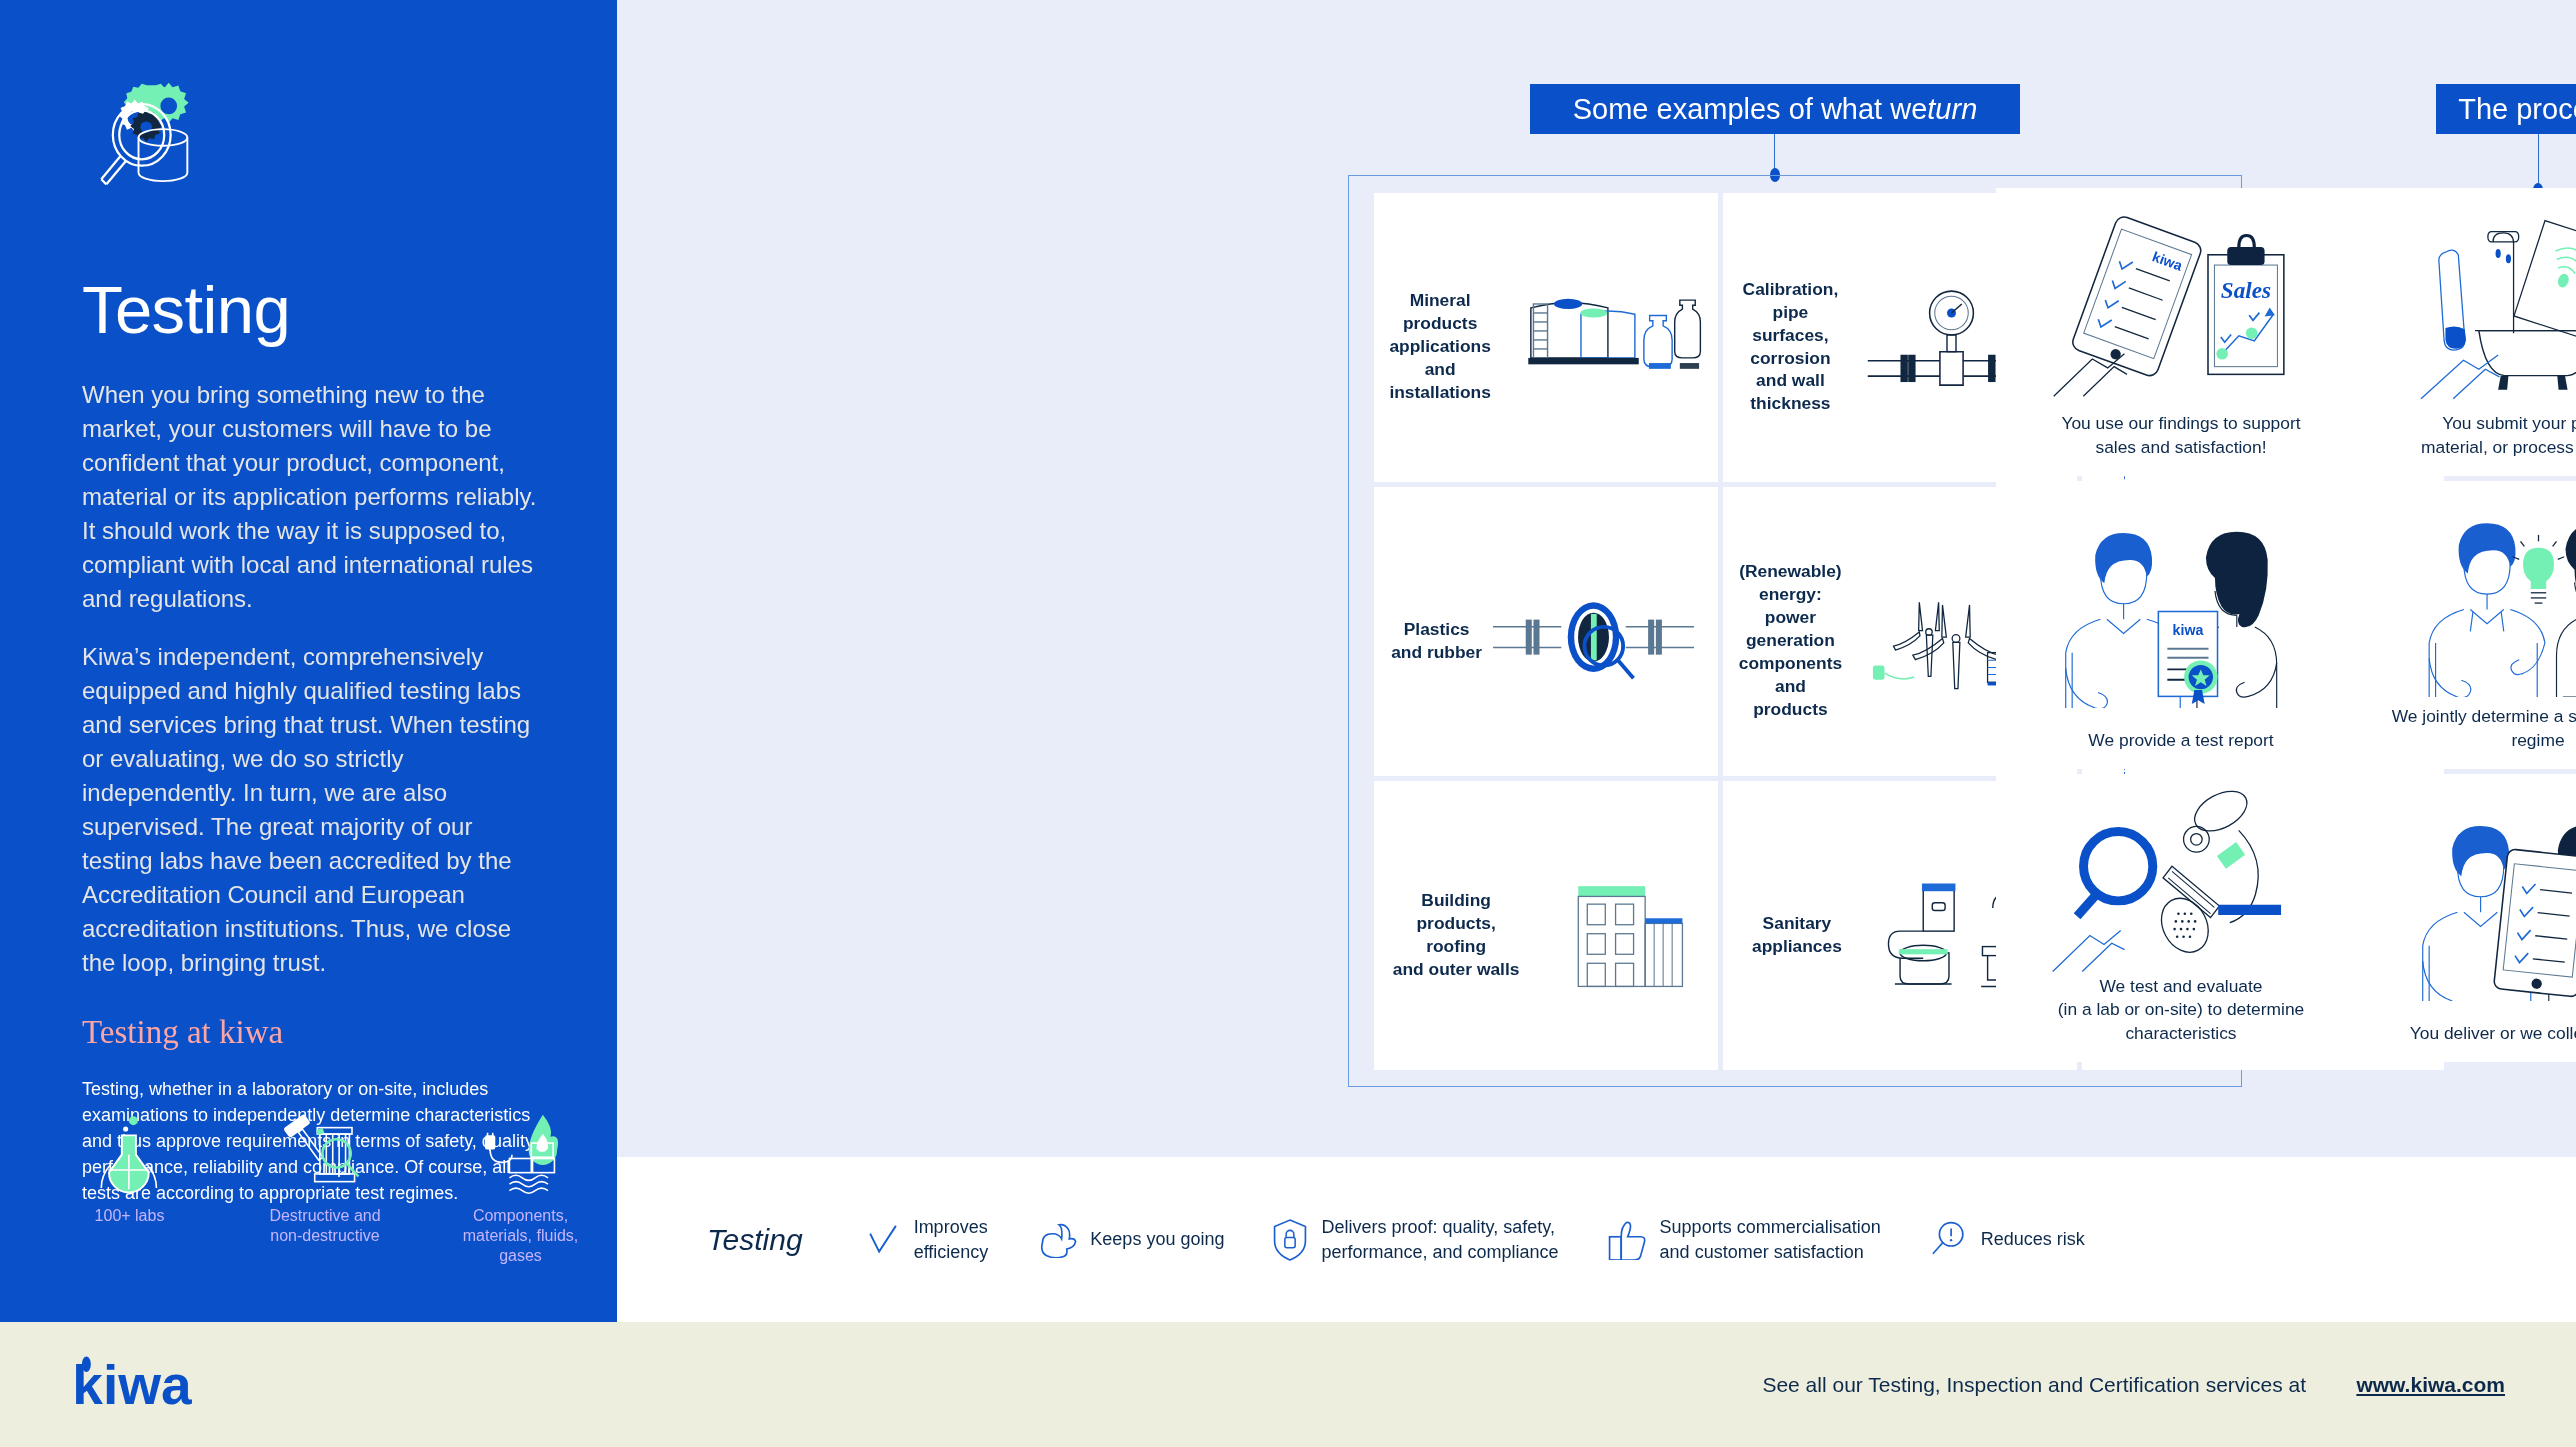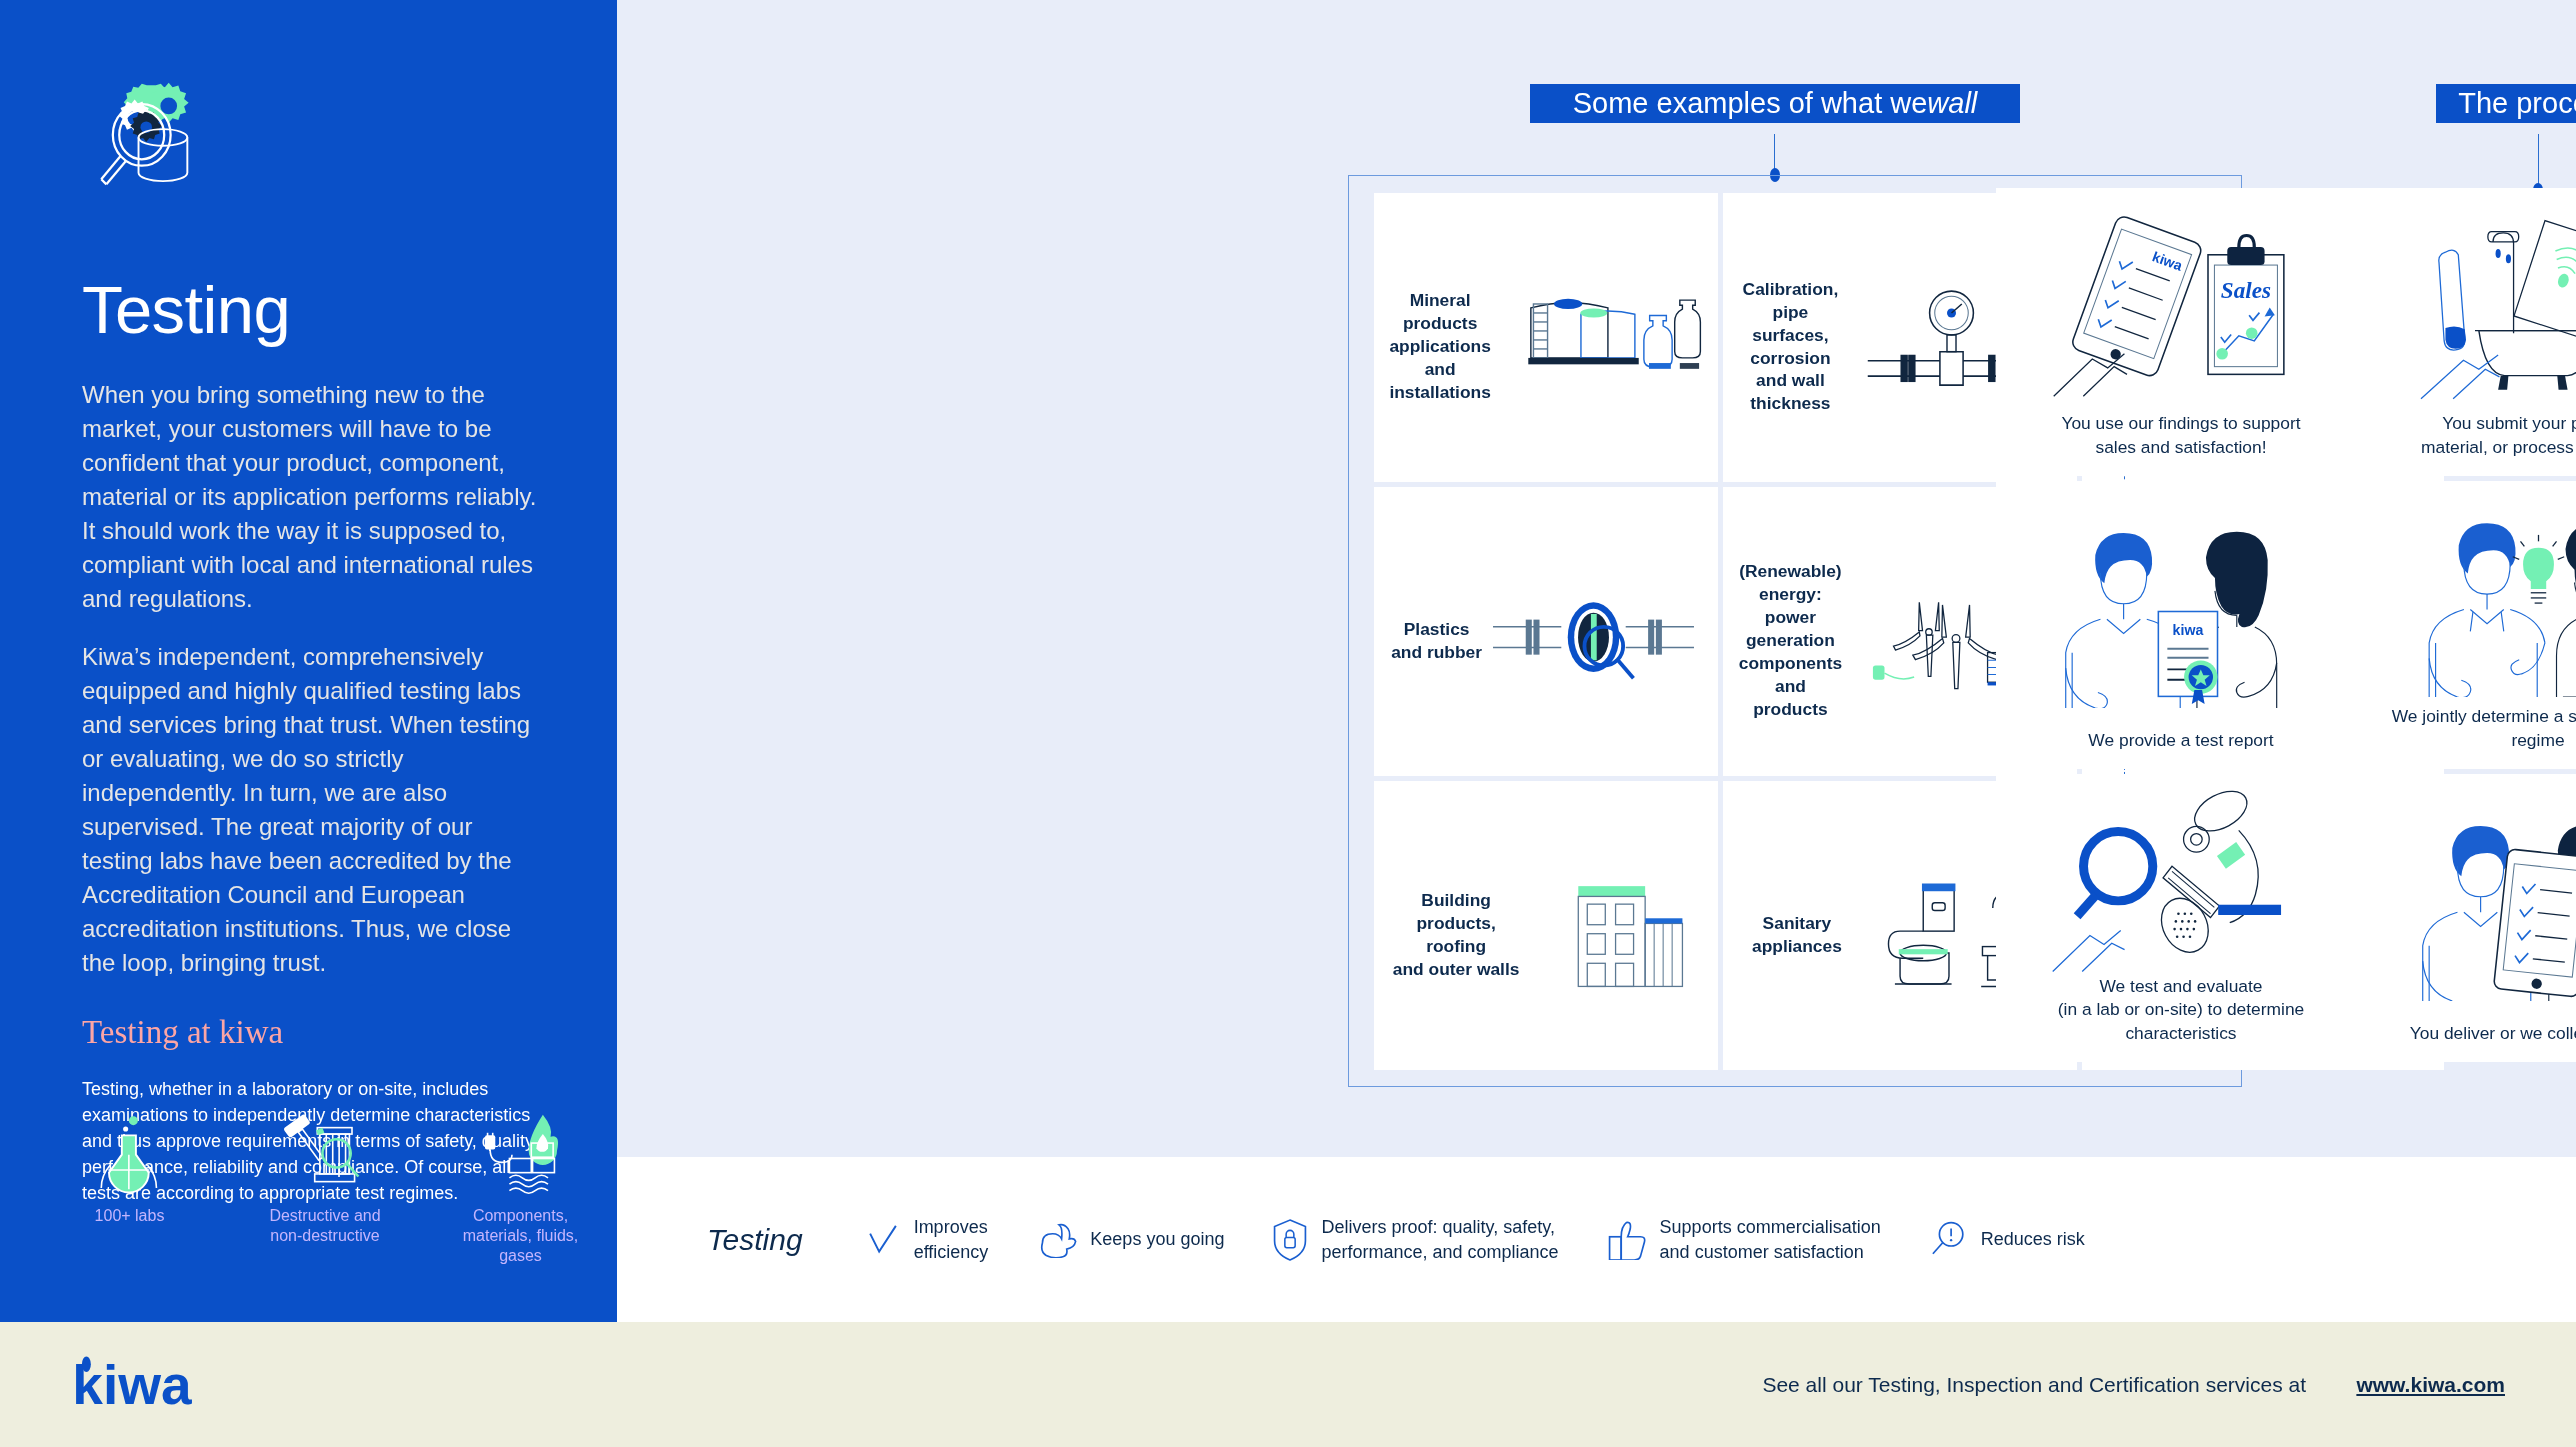--- a/index.html
+++ b/index.html
@@ -84,21 +84,21 @@
   .banner {
     position: absolute;
     background: #0a50c8;
     color: #ffffff;
     font-size: 29px;
     font-weight: 400;
     display: flex;
     align-items: center;
     justify-content: center;
     padding: 0 18px;
-    height: 39px;
+    height: 50px;
     white-space: nowrap;
   }
   .banner i { font-style: italic; }
   #banner-examples { left: 913px; top: 84px; width: 490px; }
   #banner-process  { left: 1819px; top: 84px; width: 204px; }
 
   
   .stem { position: absolute; width: 1.3px; background: #2a6ed0; }
   .dot {
     position: absolute;
@@ -350,21 +350,21 @@
 gases</div>
     </div>
 
   </div>
 </div>
 
 <div class="main">
 
   <div class="banner" id="banner-examples">
     <span>Some examples of what we </span>
-      <i>wall</i>
+      <i>turn</i>
   </div>
   <div class="stem" style="left:1157px; top:134px; height:41px;"></div>
   <div class="dot" style="left:1153px; top:168px;"></div>
 
   <div class="banner" id="banner-process">
     <span>The process</span>
   </div>
   <div class="stem" style="left:1921px; top:134px; height:57px;"></div>
   <div class="dot" style="left:1916px; top:183px;"></div>
 

